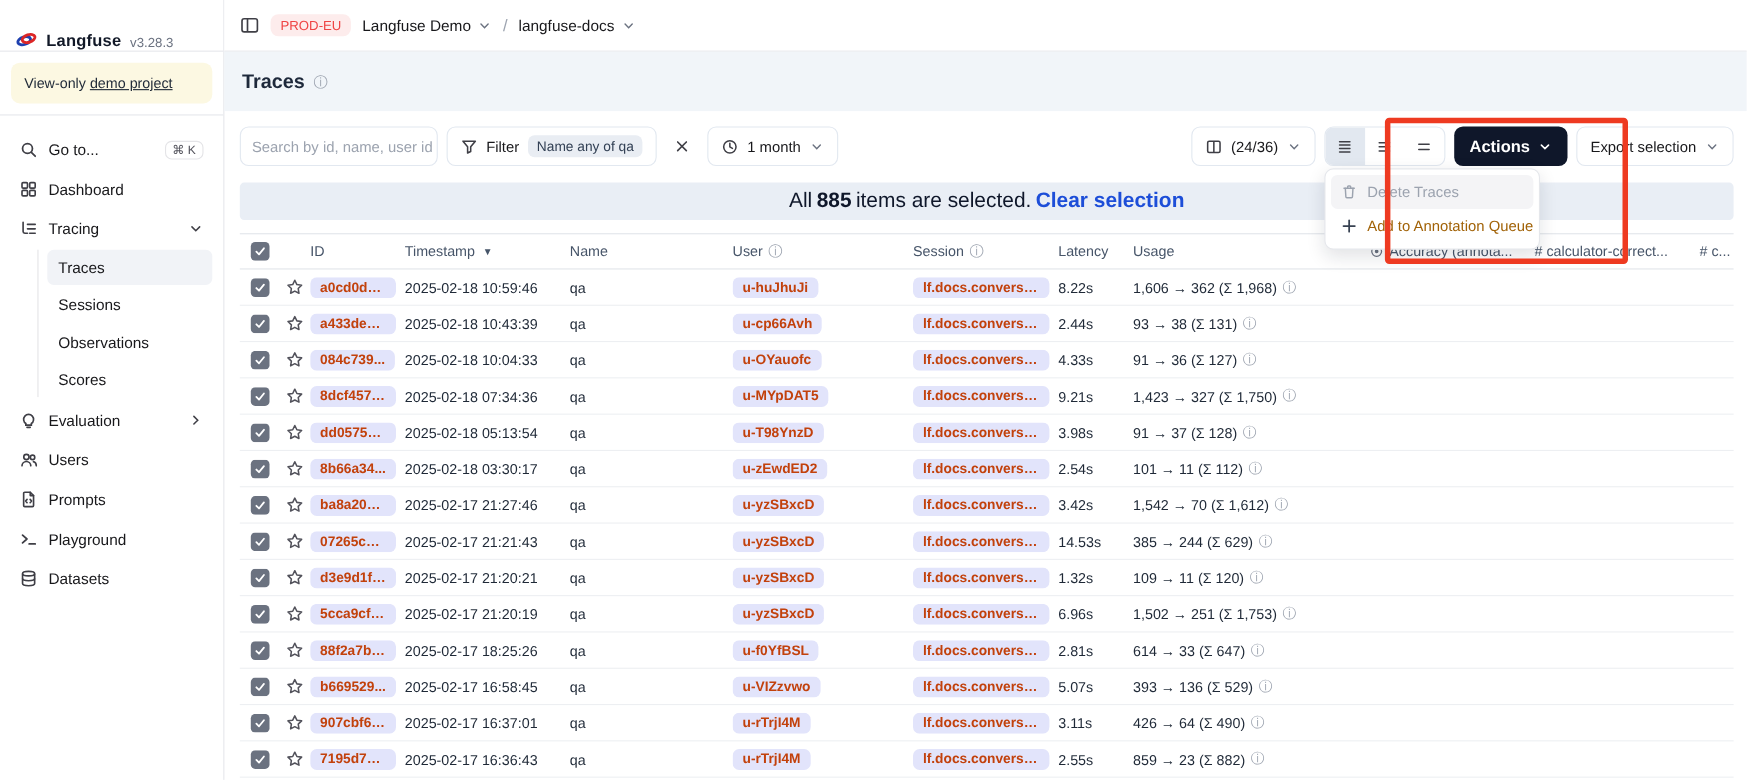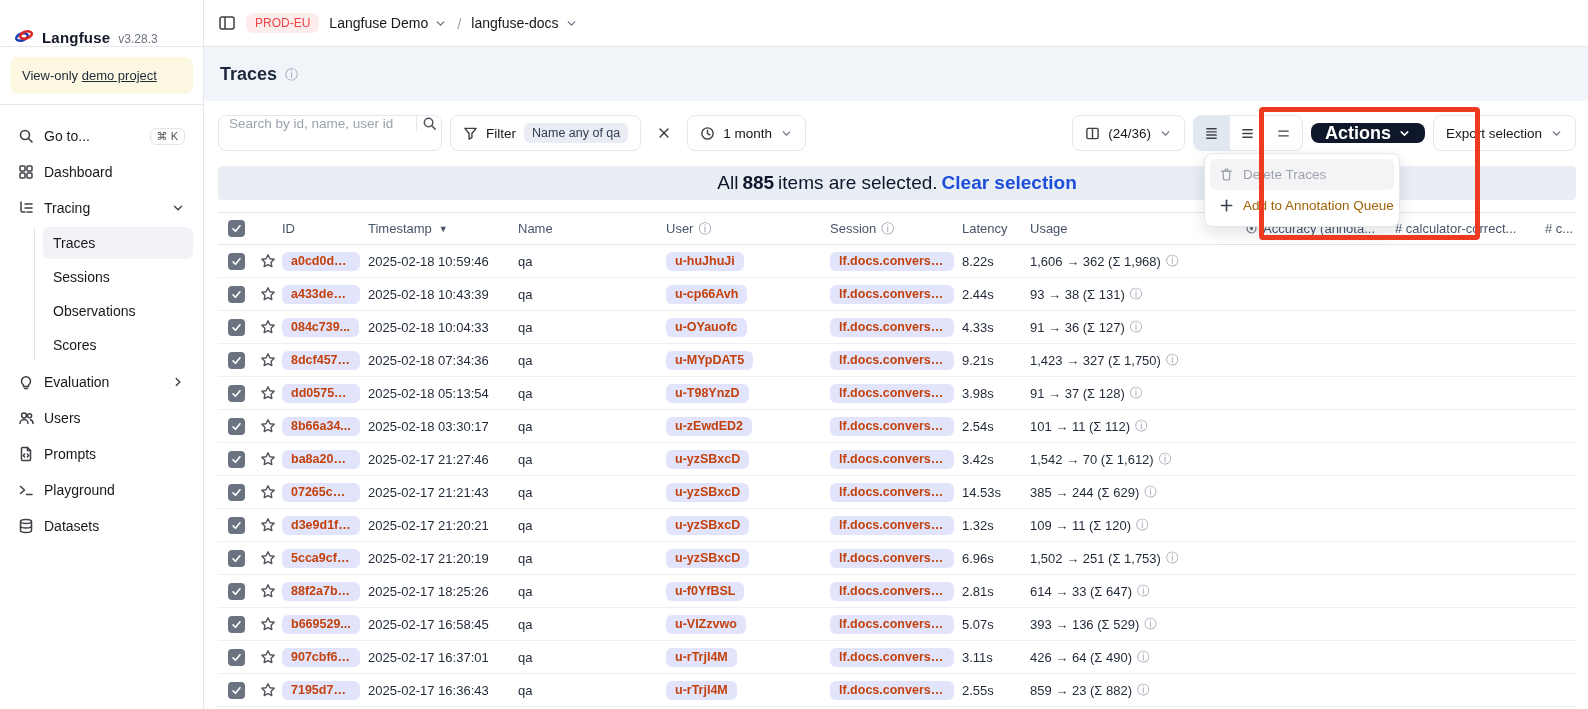--- a/index.html
+++ b/index.html
@@ -33,31 +33,31 @@
   .slash{color:#9ca3af;font-size:15px}
   .titlebar{height:54px;background:#f1f5f9;display:flex;align-items:center;gap:8px;padding:0 16px}
   .title{font-size:18px;font-weight:700;color:#1e293b}
   .info-glyph{color:#9ca3af;font-size:13px;line-height:1}
 
   .content{padding:14px 12px 0 14px}
 
   
   .toolbar{display:flex;align-items:center;justify-content:space-between}
   .tb-left,.tb-right{display:flex;align-items:center;gap:8px}
-  .search-group{display:flex;align-items:flex-start;width:224px;height:36px;border:1px solid #e2e8f0;border-radius:8px;background:#fff;overflow:hidden}
+  .search-group{display:flex;align-items:center;width:180px;height:36px;border:1px solid #e2e8f0;border-radius:8px;background:#fff;overflow:hidden}
   .search-group input{flex:1;border:0;outline:none;padding:0 10px;font-size:13.5px;color:#18181b;font-family:inherit;background:transparent}
   .search-group input::placeholder{color:#9ca3af}
   .search-btn{width:38px;display:flex;align-items:center;justify-content:center;border-left:1px solid #e2e8f0;cursor:pointer;color:#52525b}
   .btn{display:flex;align-items:center;gap:8px;height:36px;padding:0 12px;border:1px solid #e2e8f0;border-radius:8px;background:#fff;font-size:13.5px;color:#18181b;cursor:pointer;white-space:nowrap}
   .chip{background:#e9edf3;border-radius:6px;padding:3px 8px;font-size:12.5px;color:#334155}
   .icon-btn{width:30px;height:36px;display:flex;align-items:center;justify-content:center;cursor:pointer;color:#3f3f46;border-radius:8px}
   .density{display:flex;height:36px;border:1px solid #e2e8f0;border-radius:8px;overflow:hidden;background:#fff}
   .density .d-btn{width:36px;display:flex;align-items:center;justify-content:center;cursor:pointer;color:#3f3f46}
   .density .d-btn.sel{background:#e2e8f0}
-  .btn-dark{display:flex;align-items:center;gap:7px;height:20px;padding:0 14px;border-radius:8px;background:#0f172a;color:#fff;font-size:18px;font-weight:600;cursor:pointer;white-space:nowrap}
+  .btn-dark{display:flex;align-items:center;gap:7px;height:36px;padding:0 14px;border-radius:8px;background:#0f172a;color:#fff;font-size:15px;font-weight:600;cursor:pointer;white-space:nowrap}
 
   
   .sel-banner{margin-top:15px;height:34px;background:#e9eef5;border-radius:4px;display:flex;align-items:center;justify-content:center;gap:4px;font-size:19px;color:#0f172a}
   .sel-banner b{font-weight:700}
   .sel-clear{color:#1d4ed8;font-weight:600;cursor:pointer}
 
   
   .table{margin-top:12px}
   .tr{display:grid;grid-template-columns:36px 28px 86px 150px 148px 164px 132px 68px 215px 150px 150px minmax(0,1fr);align-items:center;height:33px;border-bottom:1px solid #edeff2;font-size:13px;color:#1f2937}
   .tr.head{color:#475569;font-weight:400;border-top:1px solid #e2e5ea;border-bottom:1px solid #e2e5ea}

